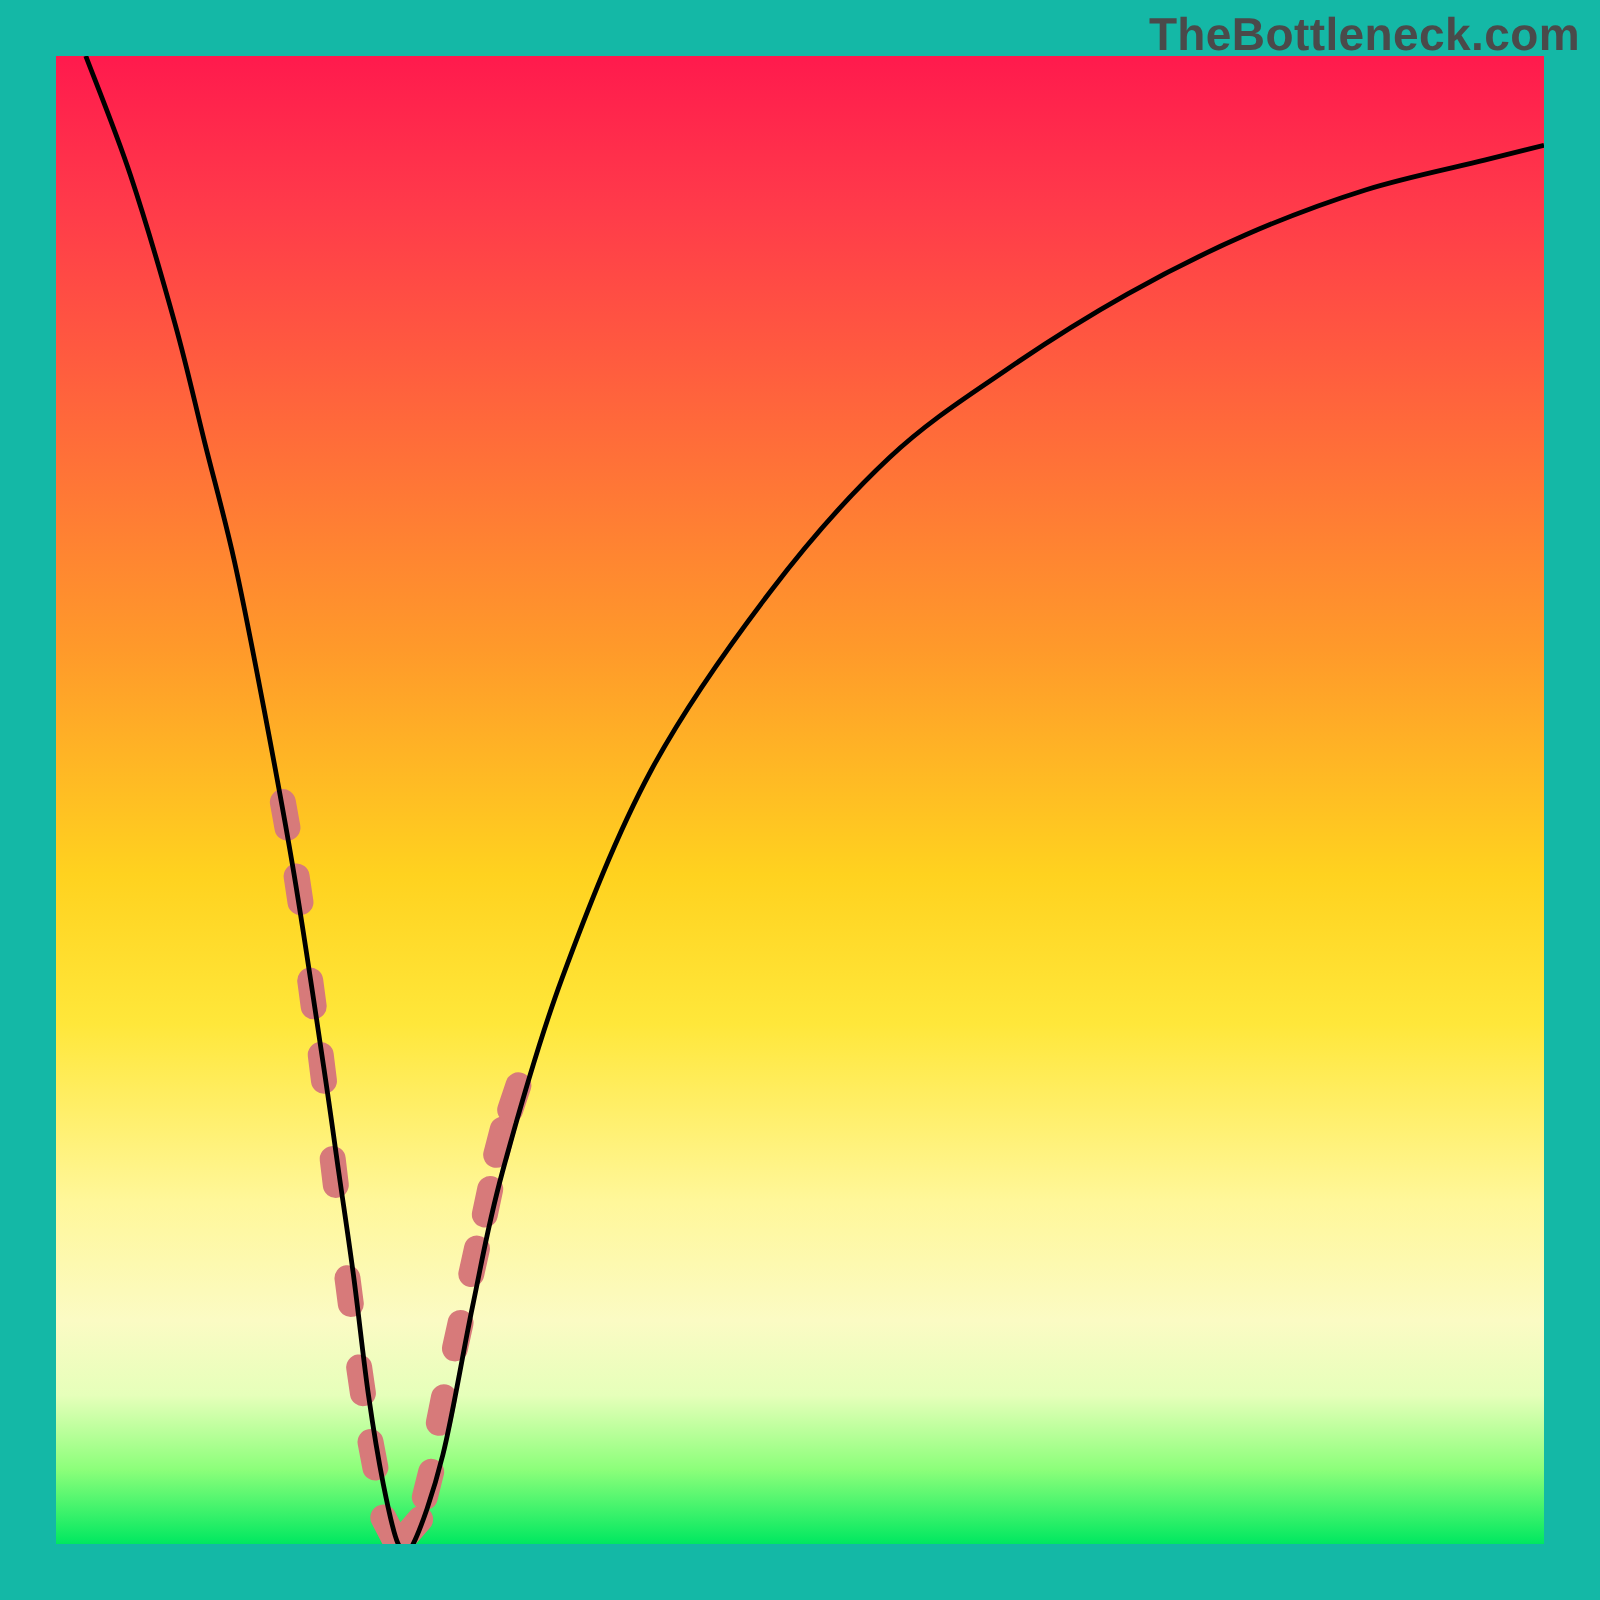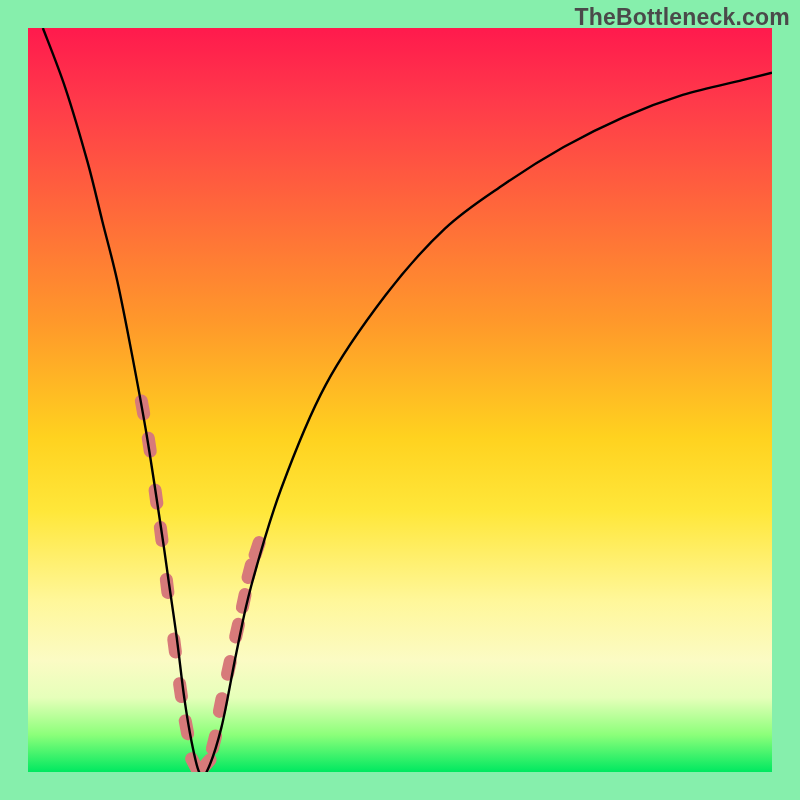--- a/index.html
+++ b/index.html
@@ -7,21 +7,21 @@
     padding: 0;
     width: 800px;
     height: 800px;
     overflow: hidden;
     font-family: Arial, Helvetica, sans-serif;
   }
   .chart-frame {
     position: relative;
     width: 800px;
     height: 800px;
-    background: #86efac;
+    background: #14b8a6;
   }
   .plot-area {
     position: absolute;
     left: 28px;
     top: 28px;
     width: 744px;
     height: 744px;
     background: linear-gradient(
       to bottom,
       #ff1a4d 0%,

